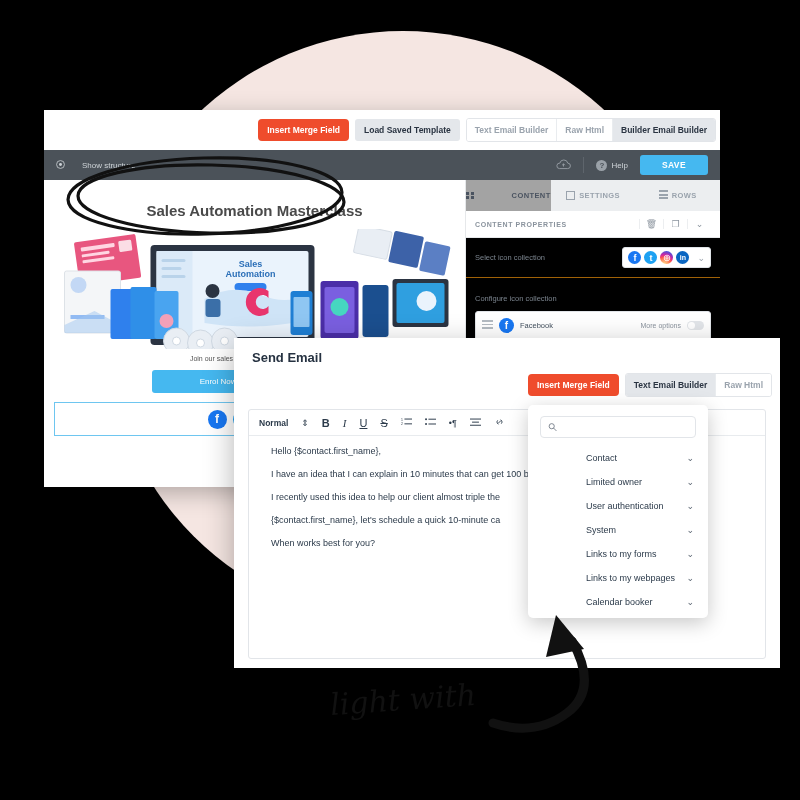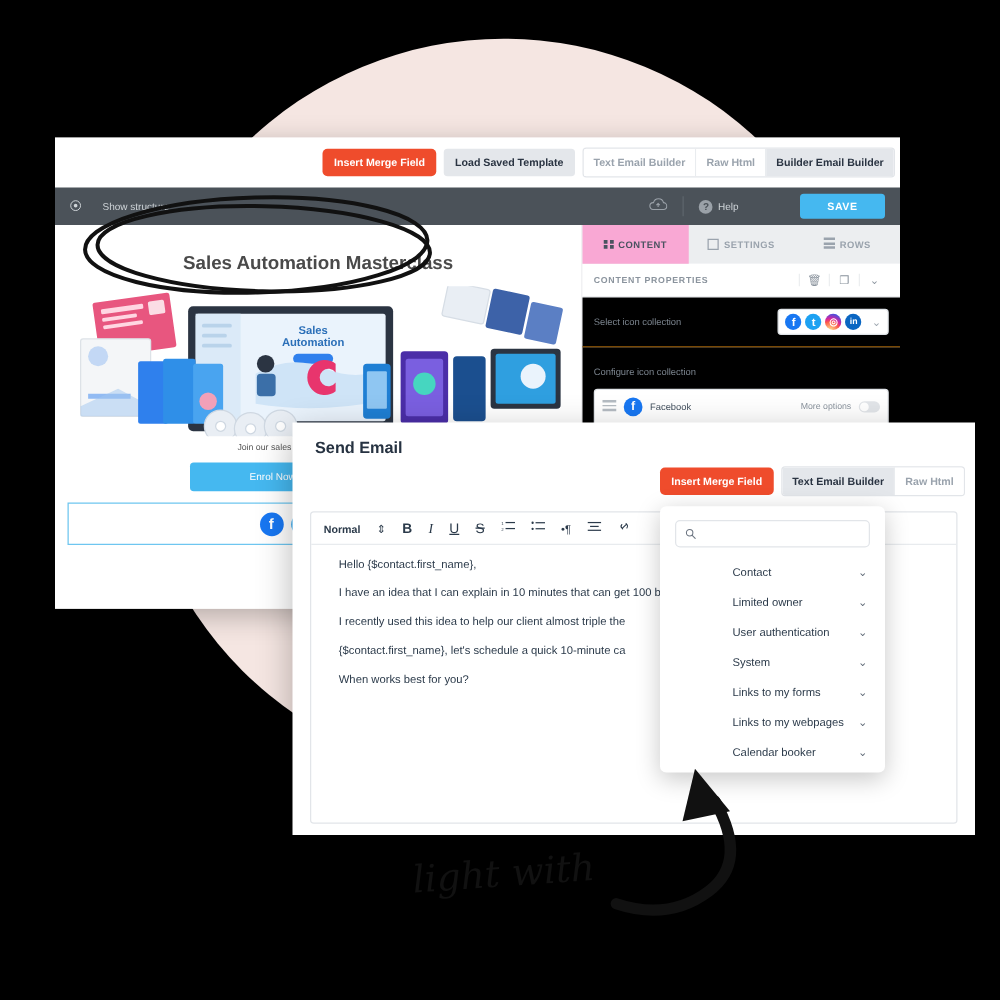--- a/index.html
+++ b/index.html
@@ -58,21 +58,21 @@
 
   .builder-bar {
     height: 30px; background: #4b5259;
     display: flex; align-items: center;
     padding: 0 12px; color: #cfd4d8;
   }
   .bar-left { display: flex; align-items: center; gap: 17px; font-size: 8px; }
   .bar-right { margin-left: auto; display: flex; align-items: center; gap: 12px; }
   .btn-save {
     background: #45b8f0; color: #fff; font-size: 8.5px; font-weight: bold;
-    padding: 5px 22px; border-radius: 3px; border: none; letter-spacing:.4px;margin-left:37px;
+    padding: 5px 22px; border-radius: 3px; border: none; letter-spacing:.4px;
   }
   .help { display: flex; align-items: center; gap: 4px; font-size: 8px; }
   .circle-q {
     width: 11px; height: 11px; border-radius: 50%; background: #9aa1a8;
     color: #4b5259; font-size: 8px; font-weight: bold;
     display: flex; align-items: center; justify-content: center;
   }
   .divider-v { width: 1px; height: 16px; background: #5e656c; }
 
   .builder-body { display: flex; height: 307px; }
@@ -103,21 +103,21 @@
   .sico span { color:#fff; font-size:12px; font-weight:bold; display:flex;
     align-items:center; justify-content:center; width:100%; height:100%; }
 
   
   .panel { width: 255px; background: #fbfbfc; border-left: 1px solid #e6e8ea; }
   .panel-tabs { display: flex; height: 31px; background: #eceef0; }
   .ptab {
     flex: 1; display: flex; align-items: center; justify-content: center; gap: 4px;
     font-size: 7.5px; font-weight: bold; color: #9aa3ad; letter-spacing: .4px;
   }
-  .ptab.on { background: #f9a8d4; color: #4a5360; }
+  .ptab.on { background: #a3a3a3; color: #4a5360; justify-content: space-between; }
   .grid-ico { display: grid; grid-template-columns: 3px 3px; gap: 1.5px; }
   .grid-ico i { width: 3px; height: 3px; background: currentColor; display:block; }
   .rows-ico { width: 9px; }
   .rows-ico i { display:block; height:2px; background: currentColor; margin-bottom: 1.5px; }
   .set-ico { width: 9px; height: 9px; border: 1.2px solid currentColor; }
 
   .prop-head {
     height: 27px; display: flex; align-items: center; padding: 0 9px;
     border-bottom: 1px solid #e6e8ea; background: #fff;
   }

